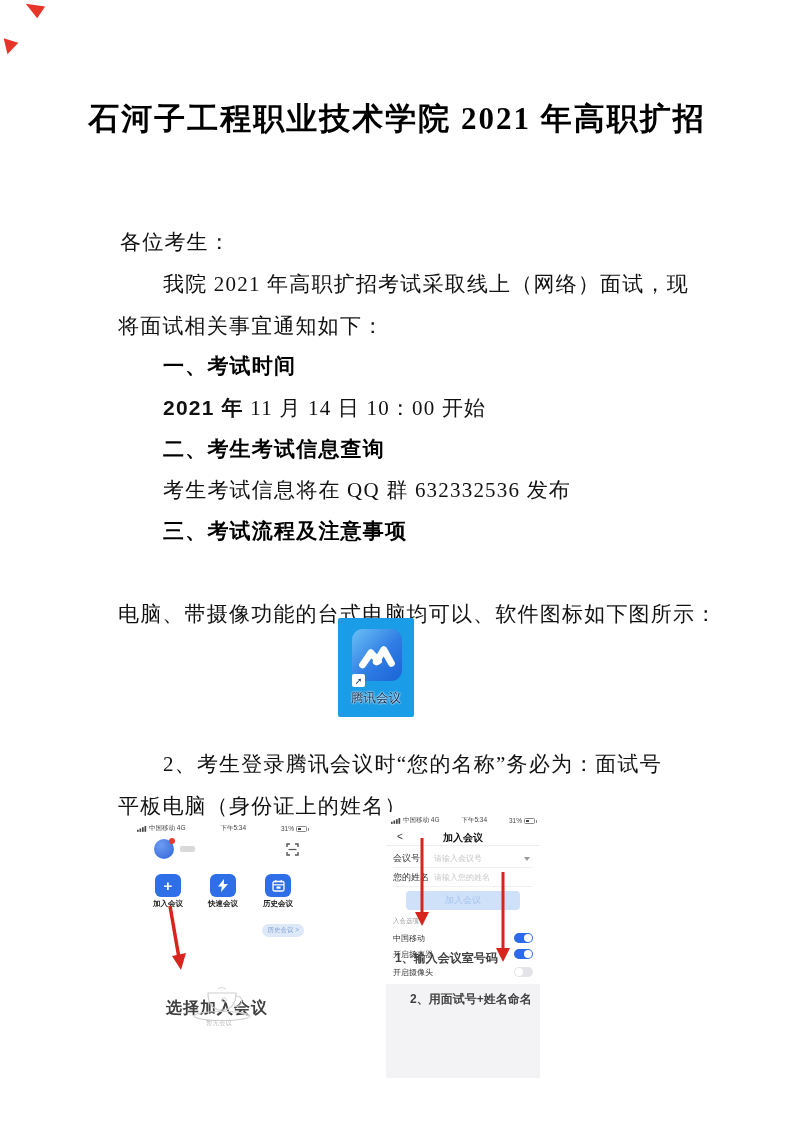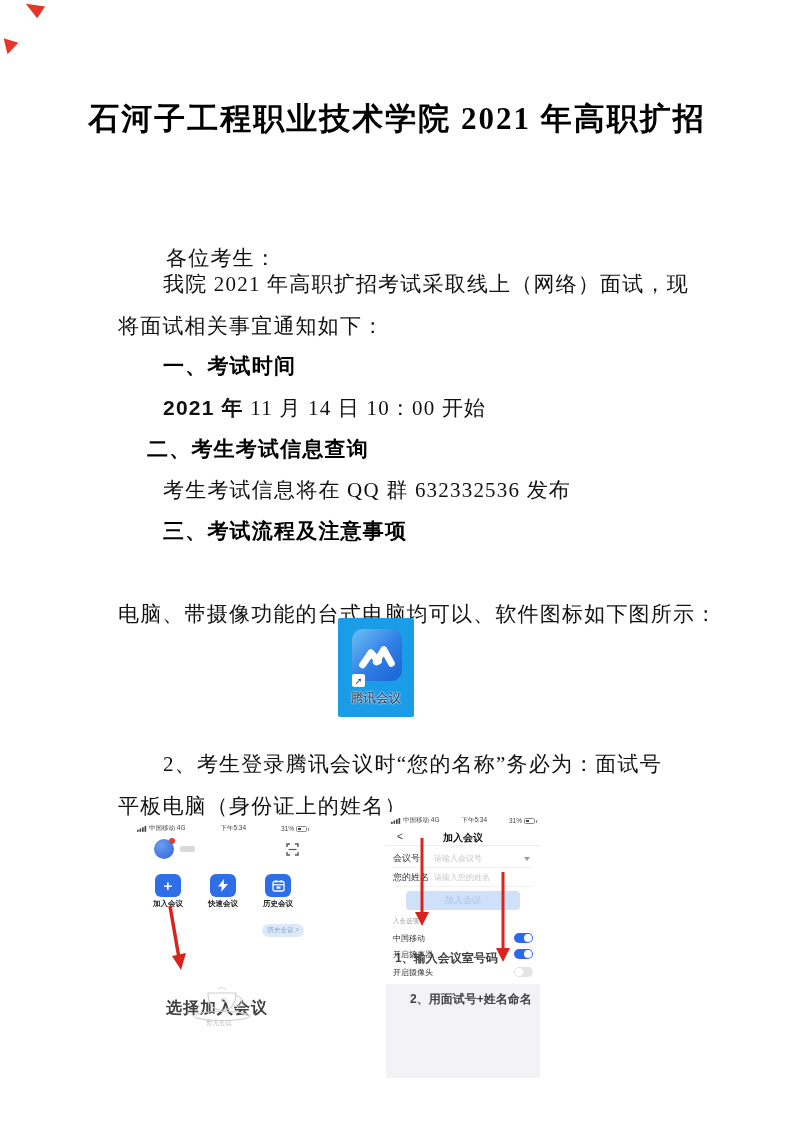--- a/index.html
+++ b/index.html
@@ -115,28 +115,28 @@
 
 <div class="page">
 
   <div class="corner-mark cm1"></div>
   <div class="corner-mark cm2"></div>
 
   <div class="doc-title">
     <div>石河子工程职业技术学院 2021 年高职扩招</div>
   </div>
 
-  <div class="line kai" style="left:120px; top:244px;margin-left:46px;">各位考生：</div>
+  <div class="line kai" style="left:120px; top:228px;">各位考生：</div>
   <div class="line kai" style="left:163px; top:270px;">我院 2021 年高职扩招考试采取线上（网络）面试，现</div>
   <div class="line hei" style="left:163px; top:352px;">一、考试时间</div>
 
   <div class="line kai" style="left:118px; top:312px;">将面试相关事宜通知如下：</div>
   <div class="line kai" style="left:163px; top:394px;"><span class="bold-num">2021 年</span><span> 11 月 14 日 10：00 开始</span></div>
 
-  <div class="line hei" style="left:147px; top:435px;">二、考生考试信息查询</div>
+  <div class="line hei" style="left:163px; top:435px;">二、考生考试信息查询</div>
   <div class="line kai" style="left:163px; top:476px;">考生考试信息将在 QQ 群 632332536 发布</div>
 
   <div class="line hei" style="left:163px; top:517px;">三、考试流程及注意事项</div>
   <div class="line kai" style="left:118px; top:600px;">电脑、带摄像功能的台式电脑均可以、软件图标如下图所示：</div>
 
   <div class="dicon-block">
     <div class="dicon-app">
       <svg width="38" height="30" viewBox="0 0 50 38">
         <polyline points="6,32 17,16 27,27" fill="none" stroke="#ffffff" stroke-width="9" stroke-linecap="round" stroke-linejoin="round"></polyline>
         <polyline points="24,28 34,12 44,30" fill="none" stroke="#ffffff" stroke-width="9" stroke-linecap="round" stroke-linejoin="round"></polyline>

